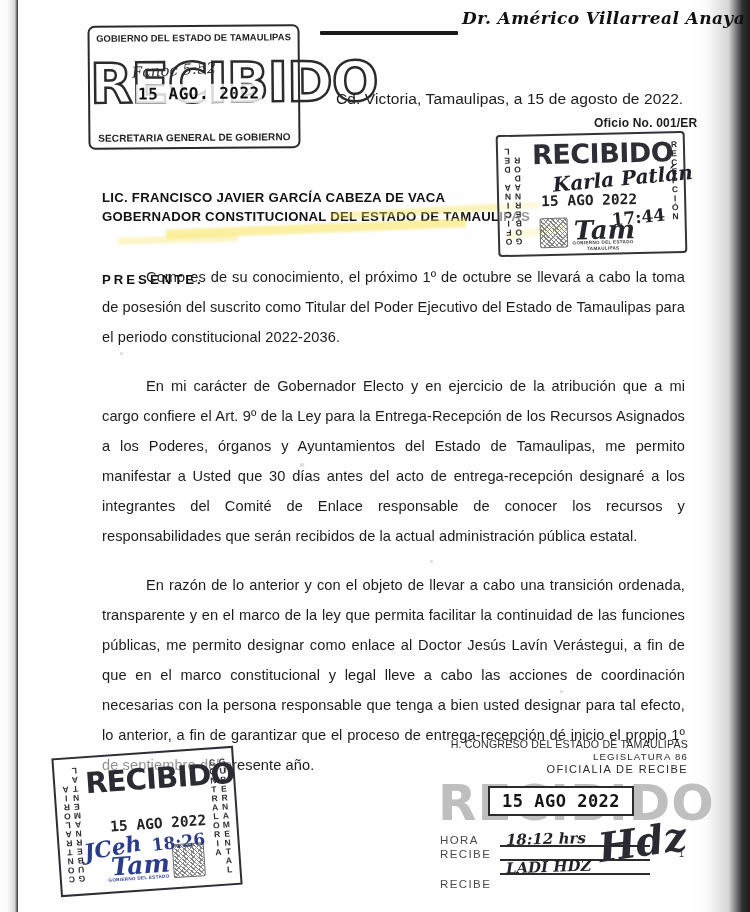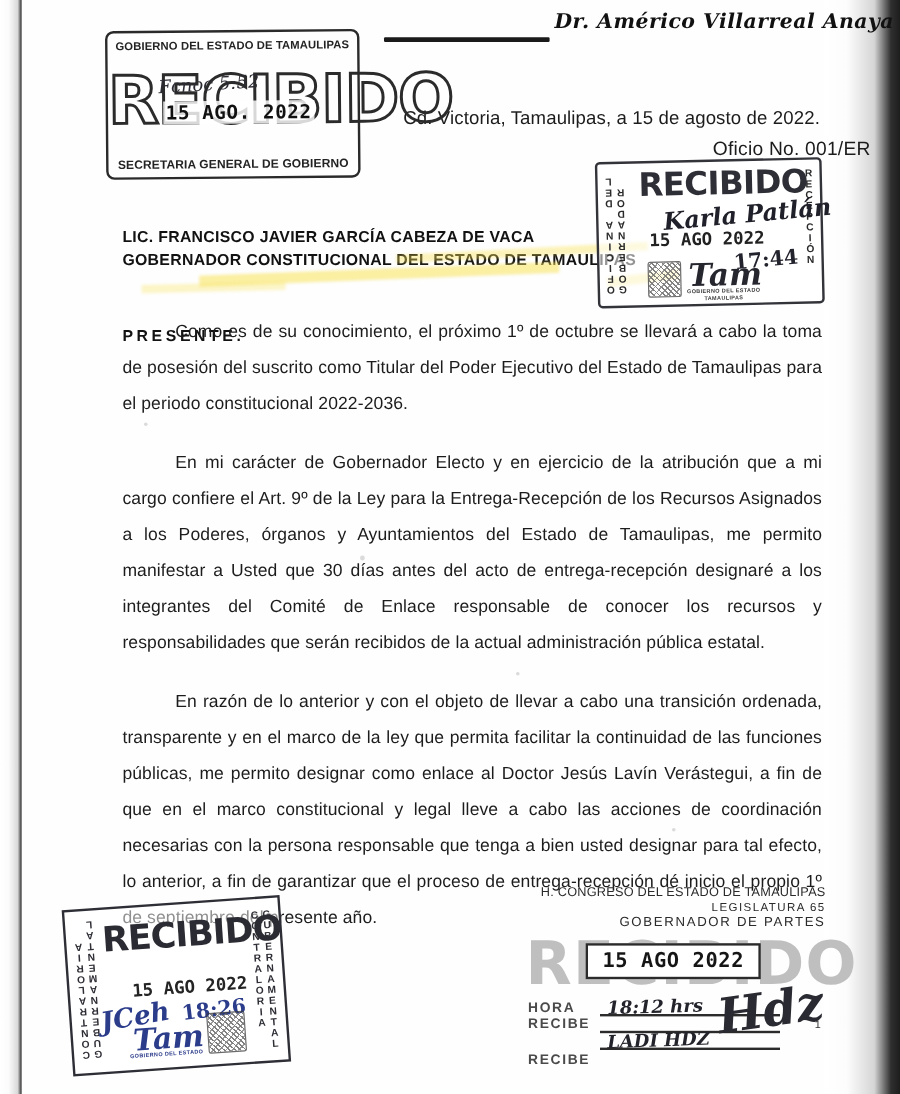--- a/index.html
+++ b/index.html
@@ -53,22 +53,22 @@
     position: absolute;
     left: 336px; top: 90px;
     font-size: 15.5px;
     letter-spacing: 0.1px;
     color: #1c1c1c;
     white-space: nowrap;
   }
   .oficio {
     position: absolute;
     left: 594px; top: 116px;
-    font-size: 16px;
-    font-weight: 400;
+    font-size: 12px;
+    font-weight: 700;
     letter-spacing: 0.2px;
     color: #1c1c1c;
     white-space: nowrap;
   }
 
   
   .addressee {
     position: absolute;
     left: 102px; top: 188px;
     width: 470px;
@@ -343,21 +343,21 @@
     font-size: 17px;
     font-weight: 700;
     letter-spacing: 0.5px;
     color: #151515;
     white-space: nowrap;
   }
   .stamp-cong .field-label {
     position: absolute;
     left: 10px;
     font-size: 11.5px;
-    font-weight: 700;
+    font-weight: 400;
     letter-spacing: 1.4px;
     color: #4a4a4a;
   }
   .stamp-cong .fl-1 { top: 96px; }
   .stamp-cong .fl-2 { top: 110px; }
   .stamp-cong .fl-3 { top: 140px; }
   .stamp-cong .field-rule {
     position: absolute;
     left: 70px;
     width: 150px;
@@ -478,22 +478,22 @@
     <div class="time">18:26</div>
     <div class="tam-logo" style="position:absolute; left:50px; top:96px; font-size:25px; color:#2b3c8a;">
       <span>Tam</span>
     </div>
     <div class="tam-sub" style="position:absolute; left:42px; top:121px; width:70px; color:#2b3c8a;">GOBIERNO DEL ESTADO</div>
     <div class="crest" style="position:absolute; left:112px; top:92px; width:30px; height:32px;"></div>
   </div>
 
   <div class="stamp stamp-cong">
     <div class="l1">H. CONGRESO DEL ESTADO DE TAMAULIPAS</div>
-    <div class="l2">LEGISLATURA 65</div>
-    <div class="l3">GOBERNADOR DE PARTES</div>
+    <div class="l2">LEGISLATURA 86</div>
+    <div class="l3">OFICIALIA DE RECIBE</div>
     <div class="ghost">RECIBIDO</div>
     <div class="datebox">15 AGO 2022</div>
 
     <div class="field-label fl-1">HORA</div>
     <div class="field-label fl-2">RECIBE</div>
     <div class="field-label fl-3">RECIBE</div>
 
     <div class="field-rule fr-1"></div>
     <div class="field-rule fr-2"></div>
     <div class="field-rule fr-3"></div>

